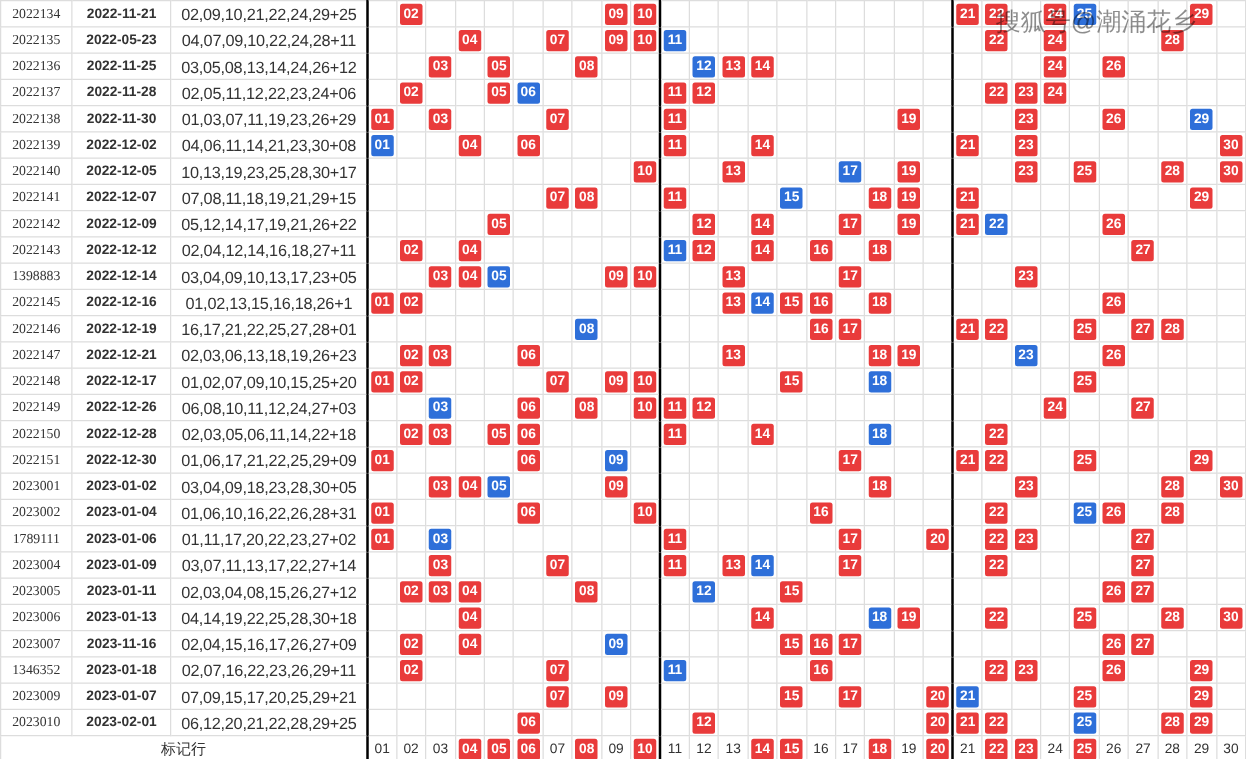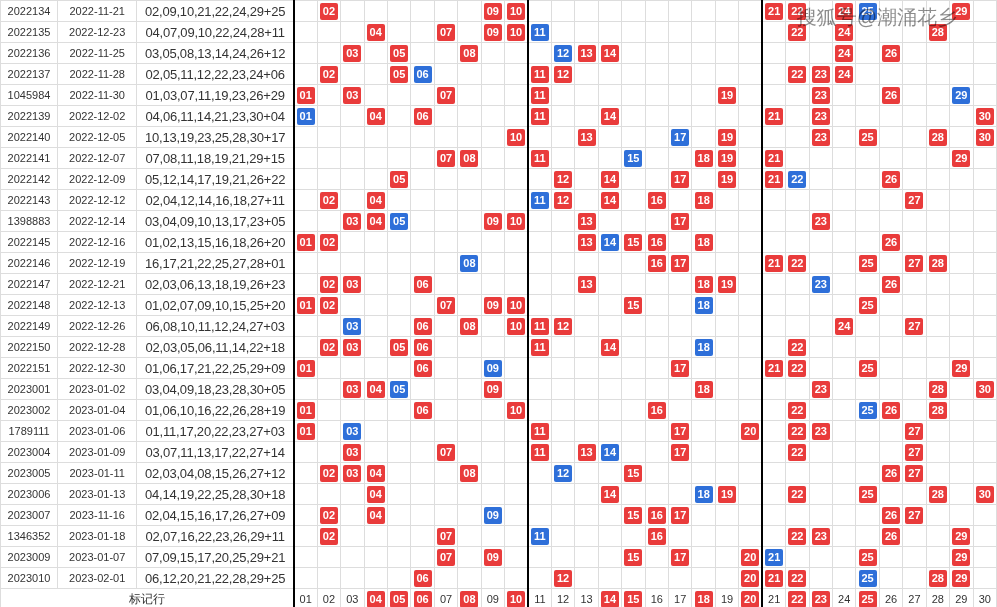--- a/index.html
+++ b/index.html
@@ -28,22 +28,22 @@
   td {
     border: 1px solid #ddd;
     height: 21px;
     padding: 0;
     text-align: center;
     vertical-align: middle;
     font-size: 11px;
     color: #333;
     position: relative;
   }
-  td.period { width: 56px; min-width:56px; }
-  td.date   { width: 78px; min-width:78px; }
+  td.period { width: 56px; min-width:56px;font-family:Liberation Serif, serif; }
+  td.date   { width: 78px; min-width:78px;font-weight:bold; }
   td.nums   { width: 154px; min-width:154px; font-size:13px; letter-spacing:-0.2px; }
   td.cell   { width: 23px; min-width:23px; }
   td.sep    { border-right: 2px solid #000; }
   .ball {
     display: inline-block;
     width: 18px;
     height: 17px;
     line-height: 17px;
     color: #fff;
     font-size: 11px;
@@ -91,21 +91,21 @@
         <td class="cell"><span class="ball red">24</span></td>
         <td class="cell"><span class="ball blue">25</span></td>
         <td class="cell"></td>
         <td class="cell"></td>
         <td class="cell"></td>
         <td class="cell"><span class="ball red">29</span></td>
         <td class="cell"></td>
       </tr>
       <tr>
         <td class="period">2022135</td>
-        <td class="date">2022-12-23</td>
+        <td class="date">2022-05-23</td>
         <td class="nums sep">04,07,09,10,22,24,28+11</td>
         <td class="cell"></td>
         <td class="cell"></td>
         <td class="cell"></td>
         <td class="cell"><span class="ball red">04</span></td>
         <td class="cell"></td>
         <td class="cell"></td>
         <td class="cell"><span class="ball red">07</span></td>
         <td class="cell"></td>
         <td class="cell"><span class="ball red">09</span></td>
@@ -195,21 +195,21 @@
         <td class="cell"><span class="ball red">23</span></td>
         <td class="cell"><span class="ball red">24</span></td>
         <td class="cell"></td>
         <td class="cell"></td>
         <td class="cell"></td>
         <td class="cell"></td>
         <td class="cell"></td>
         <td class="cell"></td>
       </tr>
       <tr>
-        <td class="period">1045984</td>
+        <td class="period">2022138</td>
         <td class="date">2022-11-30</td>
         <td class="nums sep">01,03,07,11,19,23,26+29</td>
         <td class="cell"><span class="ball red">01</span></td>
         <td class="cell"></td>
         <td class="cell"><span class="ball red">03</span></td>
         <td class="cell"></td>
         <td class="cell"></td>
         <td class="cell"></td>
         <td class="cell"><span class="ball red">07</span></td>
         <td class="cell"></td>
@@ -232,21 +232,21 @@
         <td class="cell"></td>
         <td class="cell"><span class="ball red">26</span></td>
         <td class="cell"></td>
         <td class="cell"></td>
         <td class="cell"><span class="ball blue">29</span></td>
         <td class="cell"></td>
       </tr>
       <tr>
         <td class="period">2022139</td>
         <td class="date">2022-12-02</td>
-        <td class="nums sep">04,06,11,14,21,23,30+04</td>
+        <td class="nums sep">04,06,11,14,21,23,30+08</td>
         <td class="cell"><span class="ball blue">01</span></td>
         <td class="cell"></td>
         <td class="cell"></td>
         <td class="cell"><span class="ball red">04</span></td>
         <td class="cell"></td>
         <td class="cell"><span class="ball red">06</span></td>
         <td class="cell"></td>
         <td class="cell"></td>
         <td class="cell"></td>
         <td class="cell sep"></td>
@@ -442,21 +442,21 @@
         <td class="cell"></td>
         <td class="cell"></td>
         <td class="cell"></td>
         <td class="cell"></td>
         <td class="cell"></td>
         <td class="cell"></td>
       </tr>
       <tr>
         <td class="period">2022145</td>
         <td class="date">2022-12-16</td>
-        <td class="nums sep">01,02,13,15,16,18,26+20</td>
+        <td class="nums sep">01,02,13,15,16,18,26+1</td>
         <td class="cell"><span class="ball red">01</span></td>
         <td class="cell"><span class="ball red">02</span></td>
         <td class="cell"></td>
         <td class="cell"></td>
         <td class="cell"></td>
         <td class="cell"></td>
         <td class="cell"></td>
         <td class="cell"></td>
         <td class="cell"></td>
         <td class="cell sep"></td>
@@ -546,21 +546,21 @@
         <td class="cell"></td>
         <td class="cell"></td>
         <td class="cell"><span class="ball red">26</span></td>
         <td class="cell"></td>
         <td class="cell"></td>
         <td class="cell"></td>
         <td class="cell"></td>
       </tr>
       <tr>
         <td class="period">2022148</td>
-        <td class="date">2022-12-13</td>
+        <td class="date">2022-12-17</td>
         <td class="nums sep">01,02,07,09,10,15,25+20</td>
         <td class="cell"><span class="ball red">01</span></td>
         <td class="cell"><span class="ball red">02</span></td>
         <td class="cell"></td>
         <td class="cell"></td>
         <td class="cell"></td>
         <td class="cell"></td>
         <td class="cell"><span class="ball red">07</span></td>
         <td class="cell"></td>
         <td class="cell"><span class="ball red">09</span></td>
@@ -722,21 +722,21 @@
         <td class="cell"></td>
         <td class="cell"></td>
         <td class="cell"></td>
         <td class="cell"><span class="ball red">28</span></td>
         <td class="cell"></td>
         <td class="cell"><span class="ball red">30</span></td>
       </tr>
       <tr>
         <td class="period">2023002</td>
         <td class="date">2023-01-04</td>
-        <td class="nums sep">01,06,10,16,22,26,28+19</td>
+        <td class="nums sep">01,06,10,16,22,26,28+31</td>
         <td class="cell"><span class="ball red">01</span></td>
         <td class="cell"></td>
         <td class="cell"></td>
         <td class="cell"></td>
         <td class="cell"></td>
         <td class="cell"><span class="ball red">06</span></td>
         <td class="cell"></td>
         <td class="cell"></td>
         <td class="cell"></td>
         <td class="cell sep"><span class="ball red">10</span></td>
@@ -757,21 +757,21 @@
         <td class="cell"><span class="ball blue">25</span></td>
         <td class="cell"><span class="ball red">26</span></td>
         <td class="cell"></td>
         <td class="cell"><span class="ball red">28</span></td>
         <td class="cell"></td>
         <td class="cell"></td>
       </tr>
       <tr>
         <td class="period">1789111</td>
         <td class="date">2023-01-06</td>
-        <td class="nums sep">01,11,17,20,22,23,27+03</td>
+        <td class="nums sep">01,11,17,20,22,23,27+02</td>
         <td class="cell"><span class="ball red">01</span></td>
         <td class="cell"></td>
         <td class="cell"><span class="ball blue">03</span></td>
         <td class="cell"></td>
         <td class="cell"></td>
         <td class="cell"></td>
         <td class="cell"></td>
         <td class="cell"></td>
         <td class="cell"></td>
         <td class="cell sep"></td>

